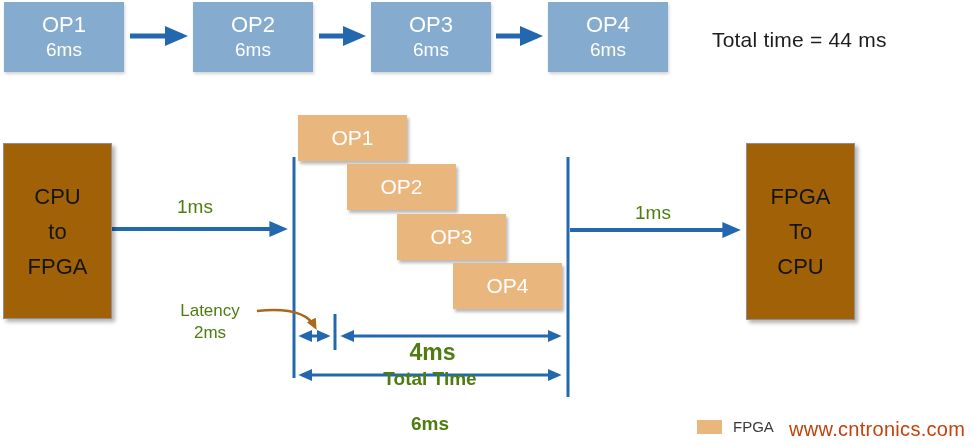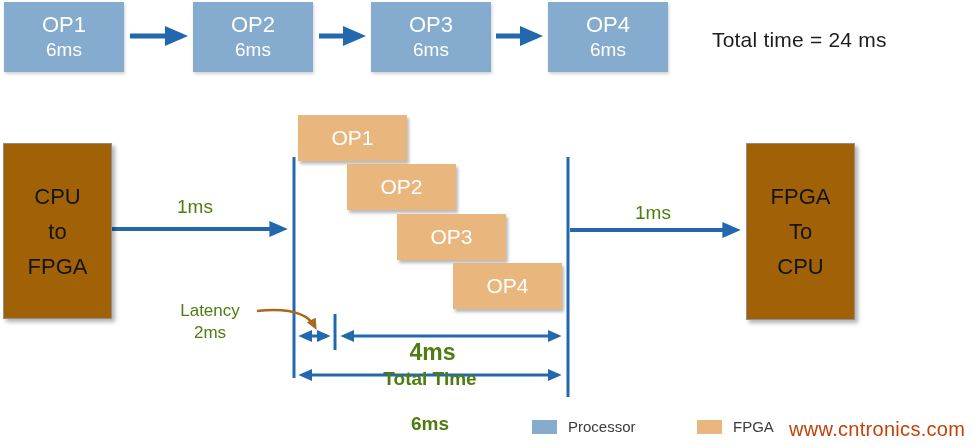--- a/index.html
+++ b/index.html
@@ -106,21 +106,21 @@
   </div>
   <div class="op-box" style="left:371px">
     <div class="op-label">OP3</div>
     <div class="op-time">6ms</div>
   </div>
   <div class="op-box" style="left:548px">
     <div class="op-label">OP4</div>
     <div class="op-time">6ms</div>
   </div>
 
-  <div class="total-top">Total time = 24 ms</div>
+  <div class="total-top">Total time = 44 ms</div>
 
   <div class="gray-box" style="left:3px;top:143px;height:174px;">
     <div>CPU</div>
     <div>to</div>
     <div>FPGA</div>
   </div>
   <div class="gray-box" style="left:746px;top:143px;height:175px;">
     <div>FPGA</div>
     <div>To</div>
     <div>CPU</div>
@@ -140,24 +140,20 @@
   </div>
 
   <div class="lbl lbl-1ms-left">1ms</div>
   <div class="lbl lbl-1ms-right">1ms</div>
   <div class="lbl lbl-latency">Latency</div>
   <div class="lbl lbl-2ms">2ms</div>
   <div class="lbl lbl-4ms">4ms</div>
   <div class="lbl lbl-total">Total Time</div>
   <div class="lbl lbl-6ms">6ms</div>
 
-  <div class="legend-item" style="left:532px;top:418px;">
-    <span class="swatch blue"></span>
-    <span class="legend-label">Processor</span>
-  </div>
   <div class="legend-item" style="left:697px;top:418px;">
     <span class="swatch orange"></span>
     <span class="legend-label">FPGA</span>
   </div>
 
   <div class="watermark">www.cntronics.com</div>
 
 </div>
 
 </body></html>

